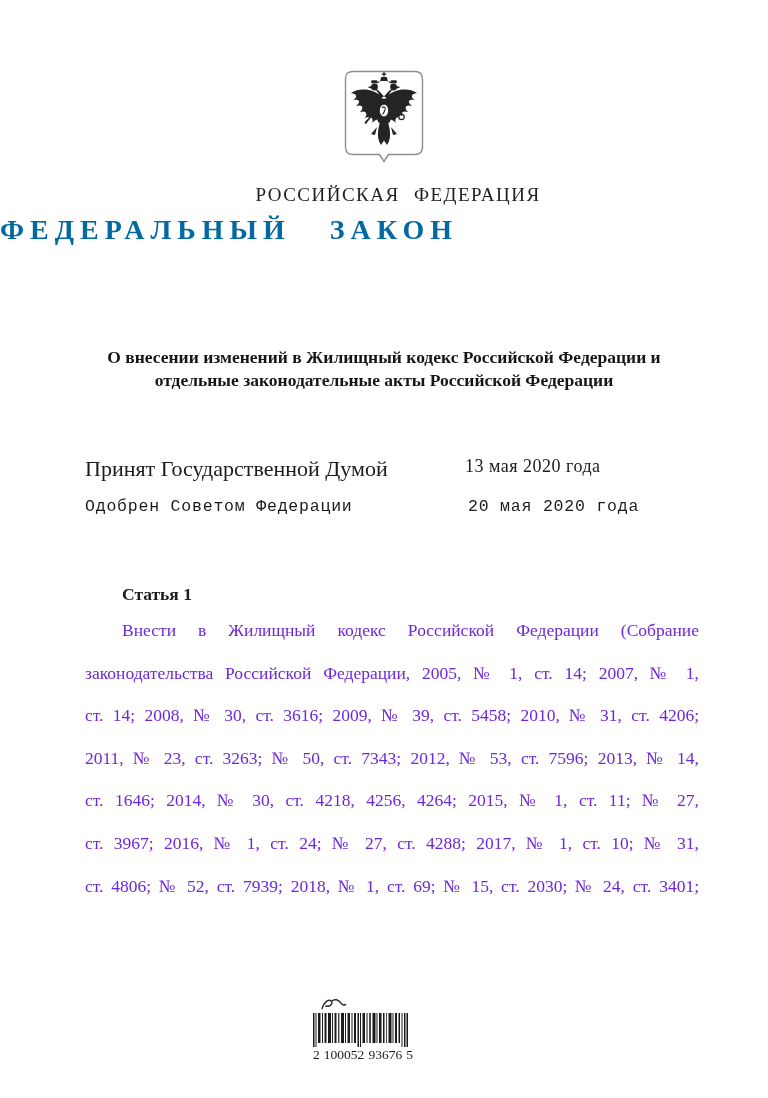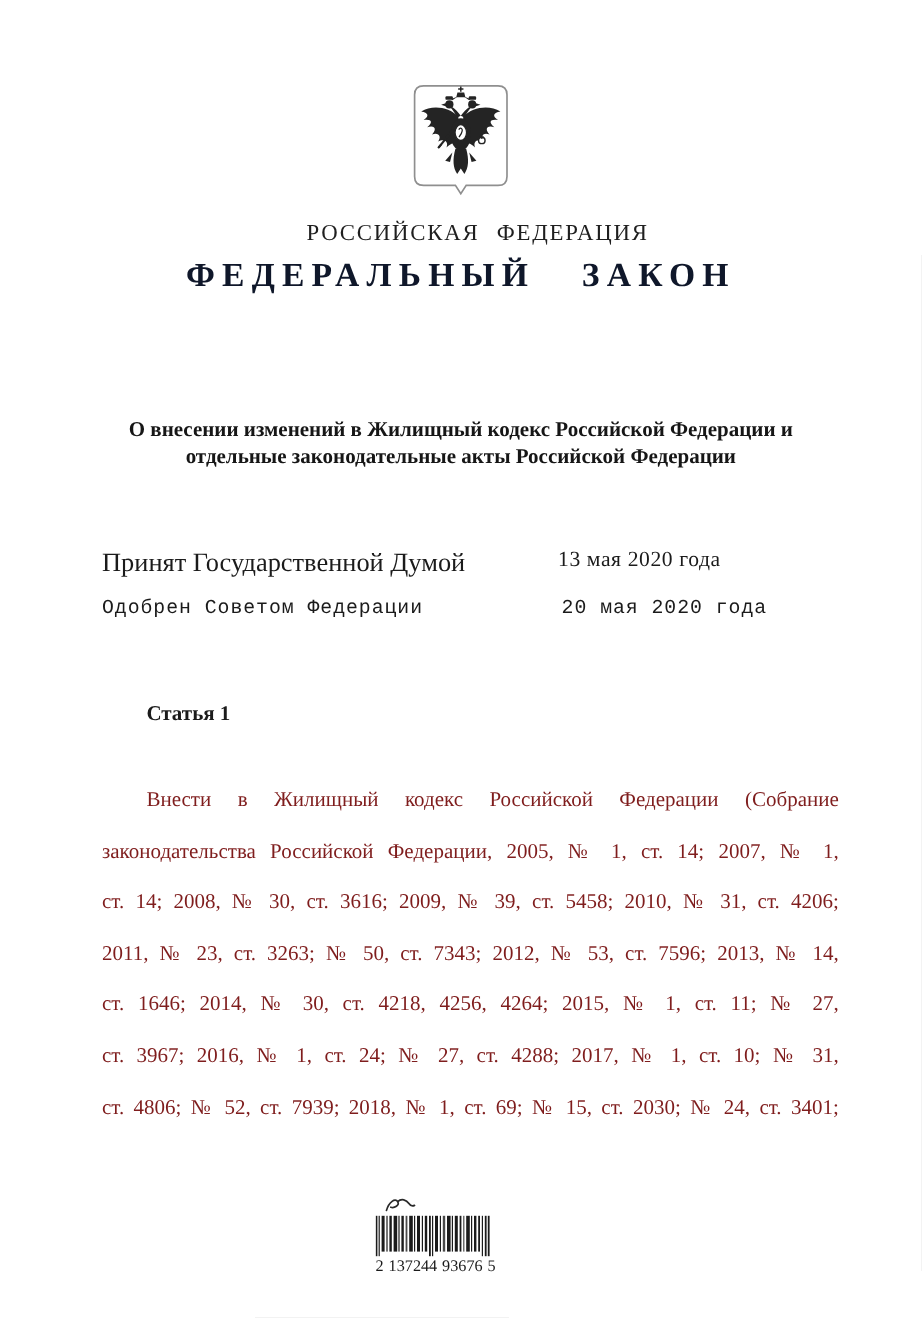--- a/index.html
+++ b/index.html
@@ -36,26 +36,26 @@
     letter-spacing: 1.5px;
     word-spacing: 8px;
     color: #1f1f1f;
     padding-left: 28px;
   }
   .doctype {
     position: absolute;
     top: 214px;
     left: 0;
     width: 100%;
-    text-align: center;
+    text-align: left;
     font-size: 28px;
     font-weight: 700;
     letter-spacing: 6px;
     word-spacing: 26px;
-    color: #0f172a;
+    color: #0369a1;
   }
 
   
   .law-title {
     position: absolute;
     top: 346px;
     left: 76px;
     width: 616px;
     text-align: center;
     font-size: 17.5px;
@@ -78,24 +78,24 @@
     left: 122px;
     top: 584px;
     font-size: 17.5px;
     font-weight: 700;
   }
 
   
   .law-body {
     position: absolute;
     left: 85px;
-    top: 645px;
+    top: 609px;
     width: 614px;
     font-size: 17.5px;
-    color: #7f1d1d;
+    color: #6d28d9;
   }
   .body-line {
     height: 42.6px;
     line-height: 42.6px;
     text-align: justify;
     text-align-last: justify;
     white-space: normal;
   }
   .body-line.first { padding-left: 37px; }
 
@@ -226,19 +226,19 @@
           <rect x="79.5" y="0" width="1" height="30"></rect>
         <rect x="82" y="0" width="2" height="30"></rect>
           <rect x="85.5" y="0" width="1.5" height="30"></rect>
         <rect x="88.5" y="0" width="1" height="34"></rect>
           <rect x="91" y="0" width="1.5" height="34"></rect>
         <rect x="93.5" y="0" width="1.5" height="34"></rect>
       </g>
     </svg>
     <div class="digits">
       <span>2</span>
-      <span>137244</span>
+      <span>100052</span>
       <span>93676</span>
       <span>5</span>
     </div>
   </div>
 
 </div>
 
 </body></html>

